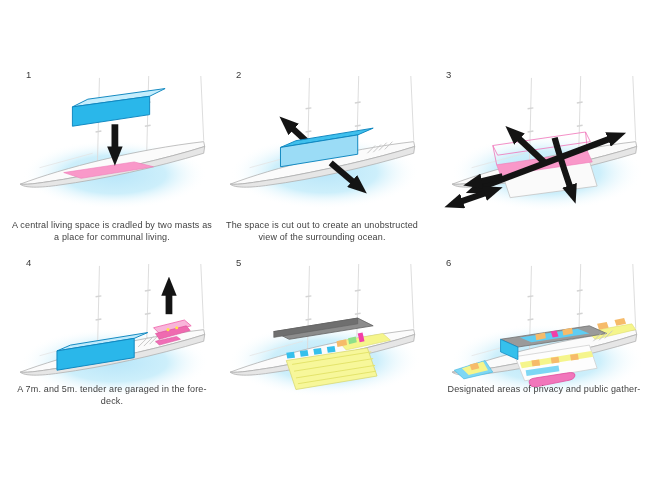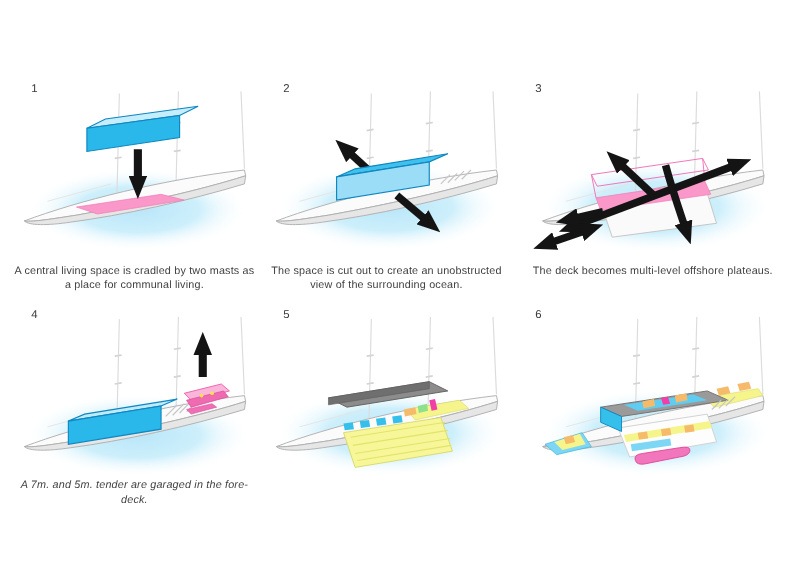--- a/index.html
+++ b/index.html
@@ -12,21 +12,21 @@
   .step-num{
     position:absolute;left:18px;top:5px;font-size:9.5px;color:#3a3a3a;
     letter-spacing:.2px;
   }
   .illus{position:absolute;left:50%;top:12px;transform:translateX(-50%);}
   .caption{
     position:absolute;top:155px;left:50%;transform:translateX(-50%);
     width:204px;text-align:center;font-size:9px;line-height:1.35;
     color:#3f3f3f;letter-spacing:.15px;
   }
-  .row2 .caption{top:146px;font-style:italic;}
+  .row2 .caption{top:131px;}
   .col3 .caption{width:226px;}
   svg{display:block;}
 </style>
 </head>
 <body>
 
 <div id="stage">
 
   <svg width="0" height="0" style="position:absolute" aria-hidden="true">
     <defs>
@@ -105,21 +105,20 @@
       <line x1="52" y1="72" x2="56" y2="92" stroke="#f06eb6" stroke-width="0.8"></line>
       <line x1="148" y1="58" x2="150" y2="78" stroke="#f06eb6" stroke-width="0.8"></line>
       <g>
         <line x1="38" y1="116" x2="176" y2="64" stroke="#141414" stroke-width="6.5" marker-start="url(#ah)" marker-end="url(#ah)"></line>
         <line x1="106" y1="90" x2="76" y2="62" stroke="#141414" stroke-width="6.5" marker-end="url(#ah)"></line>
         <path d="M116,64 C122,86 127,100 133,118" fill="none" stroke="#141414" stroke-width="6.5" marker-end="url(#ah)"></path>
         <line x1="62" y1="104" x2="36" y2="110" stroke="#141414" stroke-width="6.5" marker-end="url(#ah)"></line>
         <line x1="48" y1="120" x2="16" y2="131" stroke="#141414" stroke-width="6.5" marker-start="url(#ah)" marker-end="url(#ah)"></line>
       </g>
     </svg>
-    <div class="caption">The deck becomes multi-level offshore plateaus.</div>
   </div>
 
   <div class="panel row2" style="left:8px;top:252px">
     <div class="step-num">4</div>
     <svg class="illus" width="210" height="140" viewBox="0 0 210 145">
       <ellipse cx="108" cy="102" rx="98" ry="36" fill="url(#glow)"></ellipse>
       <use href="#rig"></use>
       <use href="#hull"></use>
       <g stroke="#c6c6c6" stroke-width="1">
         <line x1="132" y1="86" x2="142" y2="76"></line>
@@ -205,15 +204,16 @@
         <polygon points="112,70 118,69 120,75 114,76" fill="#f23fa7"></polygon>
         <polygon points="124,68 134,66 135,72 125,74" fill="#f6bb6a"></polygon>
       </g>
       <g stroke="#c6c6c6" stroke-width="1">
         <line x1="156" y1="80" x2="164" y2="72"></line>
           <line x1="162" y1="79" x2="170" y2="71"></line>
         <line x1="168" y1="77" x2="176" y2="69"></line>
       </g>
       <path d="M90,124 Q88,119 96,118 L128,113 Q138,111 137,116 Q136,120 128,121 L98,127 Q91,128 90,124 Z" fill="#f176bb" stroke="#e14a9c" stroke-width="0.8"></path>
     </svg>
+    <div class="caption">Designated areas of privacy and public gather-</div>
   </div>
 
 </div>
 
 </body></html>

